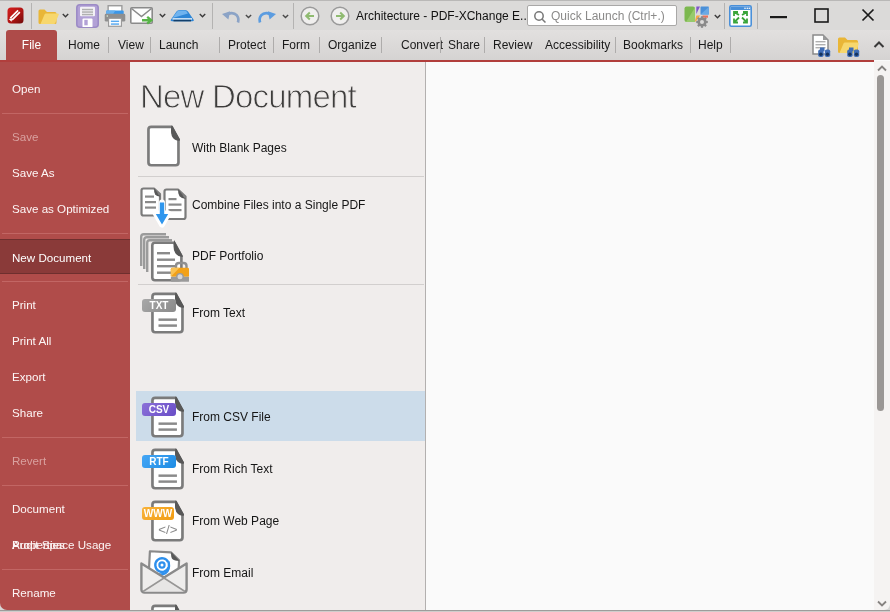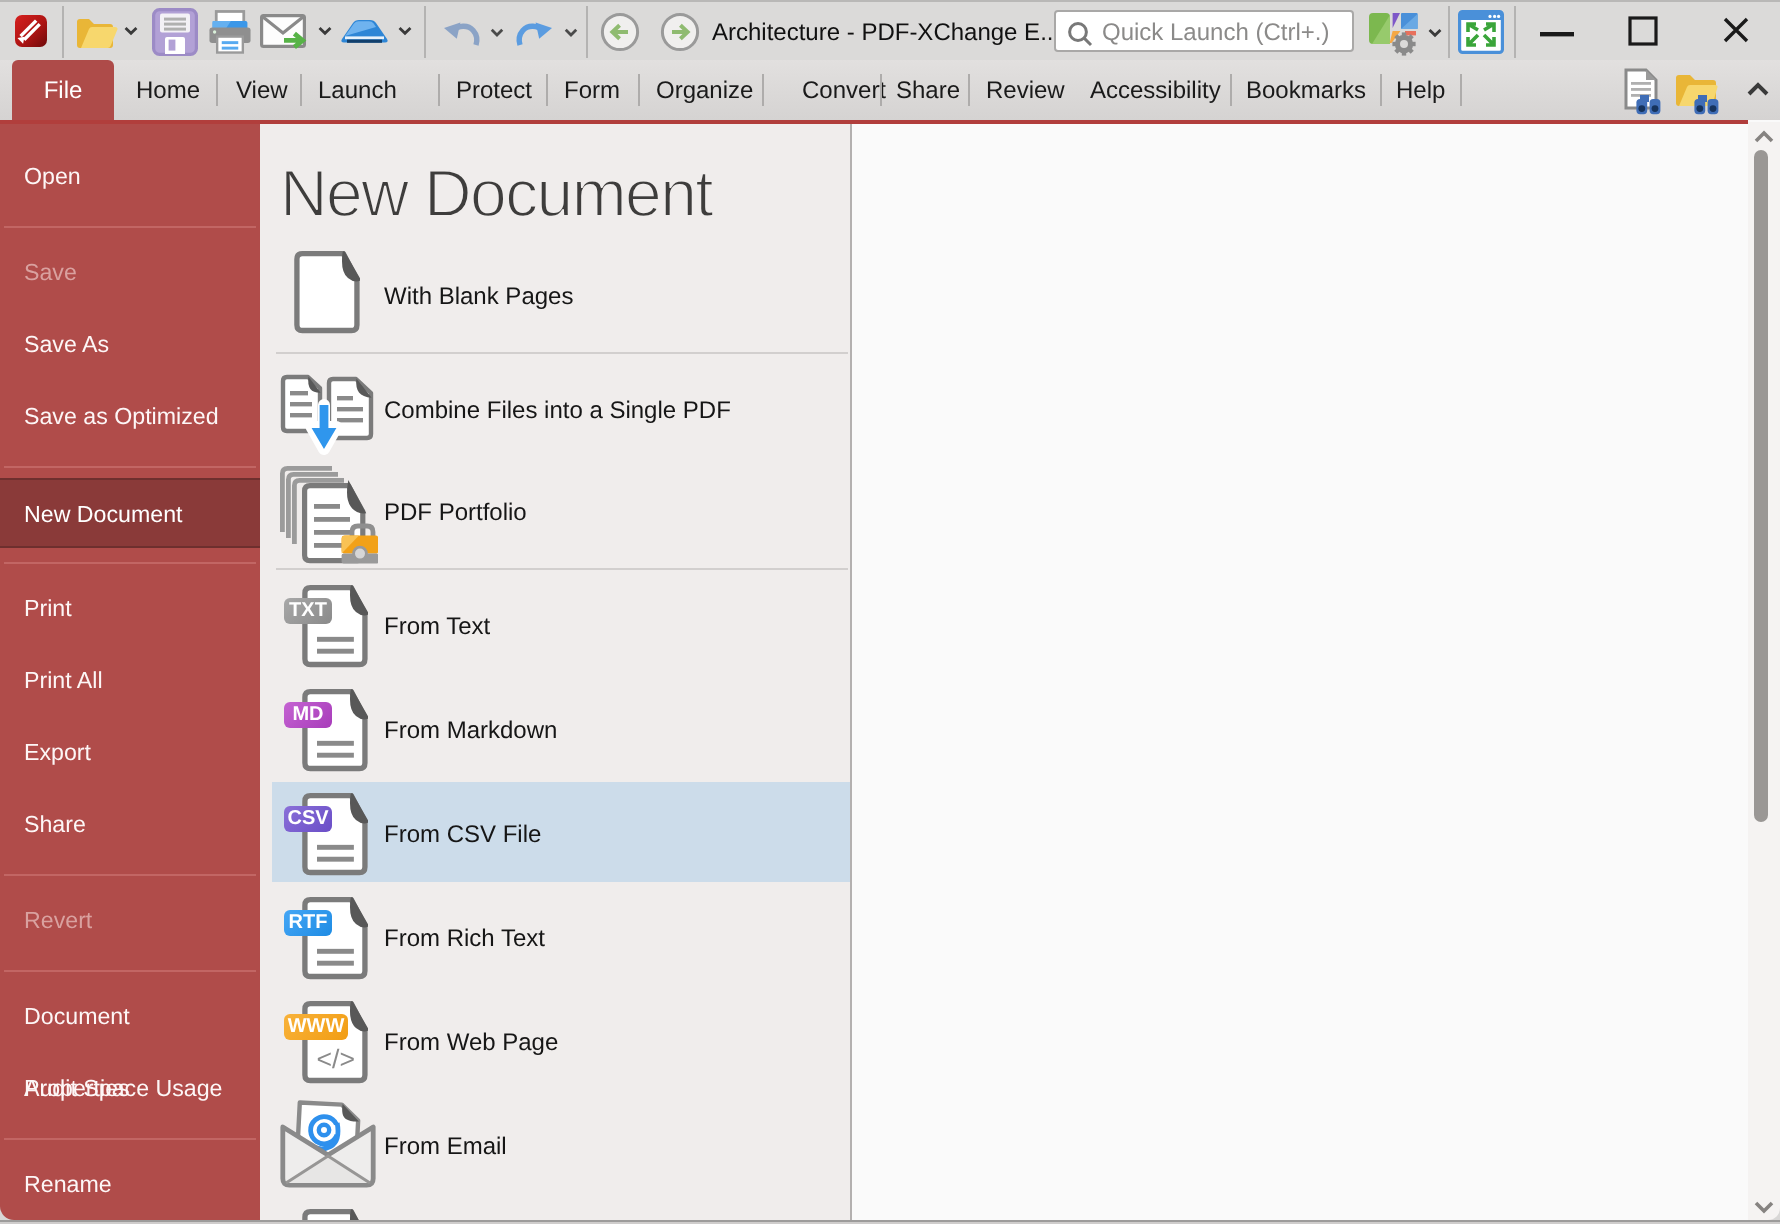--- a/index.html
+++ b/index.html
@@ -29,21 +29,21 @@
   #sidebar{left:0;top:62px;width:130px;height:548px;background:#b04c4a;border-radius:0 0 0 7px;}
   .sitem{position:absolute;left:0;width:112px;height:36px;line-height:36px;
          padding-left:12px;box-sizing:border-box;font-size:11.6px;color:#fdf6f6;}
   .sdis{color:#d9a19f;}
   .ssep{position:absolute;left:2px;width:126px;height:1px;background:#c26664;}
   #seldoc{position:absolute;left:0;top:177px;width:130px;height:35px;background:#8a3a39;
           border-top:1px solid #6e2f2e;border-bottom:1px solid #6e2f2e;
           line-height:35px;padding-left:12px;box-sizing:border-box;font-size:11.6px;color:#fff;}
   
   #panel{left:130px;top:62px;width:295px;height:548px;background:#f0edec;overflow:hidden;}
-  .badge{position:absolute;left:12px;top:12px;width:24px;height:13px;border-radius:3px;
+  .badge{position:absolute;left:12px;top:12px;width:34px;height:13px;border-radius:3px;
          color:#fff;font-weight:bold;font-size:10px;text-align:center;line-height:13px;
          font-family:"Liberation Sans",sans-serif;}
   #panel-title{position:absolute;left:10px;top:16px;font-size:33px;color:#3e3d3c;letter-spacing:-0.8px;
                font-weight:400;-webkit-text-stroke:0.9px #f0edec;}
   .prow{position:absolute;left:0;width:295px;height:52px;}
   .ptext{position:absolute;left:62px;top:50%;transform:translateY(-50%);font-size:12px;color:#161616;}
   .psep{position:absolute;left:8px;width:286px;height:1px;background:#d2cfce;}
   #hlrow{position:absolute;left:6px;top:329px;width:289px;height:50px;background:#ccdcea;}
   
   #whitearea{left:425px;top:62px;width:449px;height:548px;background:#fafafa;
@@ -341,27 +341,20 @@
     <div class="psep" style="top:222px"></div>
 
     <div class="prow" style="top:225px">
       <svg class="abs" style="left:20px;top:5px" width="34" height="42" viewBox="0 0 33 41">
         <use href="#pglines"></use>
       </svg>
       <div class="badge" style="background:linear-gradient(135deg,#a8a8a8,#8a8a8a)">TXT</div>
       <div class="ptext">From Text</div>
     </div>
 
-    <div class="prow" style="top:277px">
-      <svg class="abs" style="left:20px;top:5px" width="34" height="42" viewBox="0 0 33 41">
-        <use href="#pglines"></use>
-      </svg>
-      <div class="badge" style="background:linear-gradient(135deg,#c463d2,#a83cba)">MD</div>
-      <div class="ptext">From Markdown</div>
-    </div>
 
     <div id="hlrow"></div>
     <div class="prow" style="top:329px">
       <svg class="abs" style="left:20px;top:5px" width="34" height="42" viewBox="0 0 33 41">
         <use href="#pglines"></use>
       </svg>
       <div class="badge" style="background:linear-gradient(135deg,#8a70d8,#6a4ec7)">CSV</div>
       <div class="ptext">From CSV File</div>
     </div>
 

